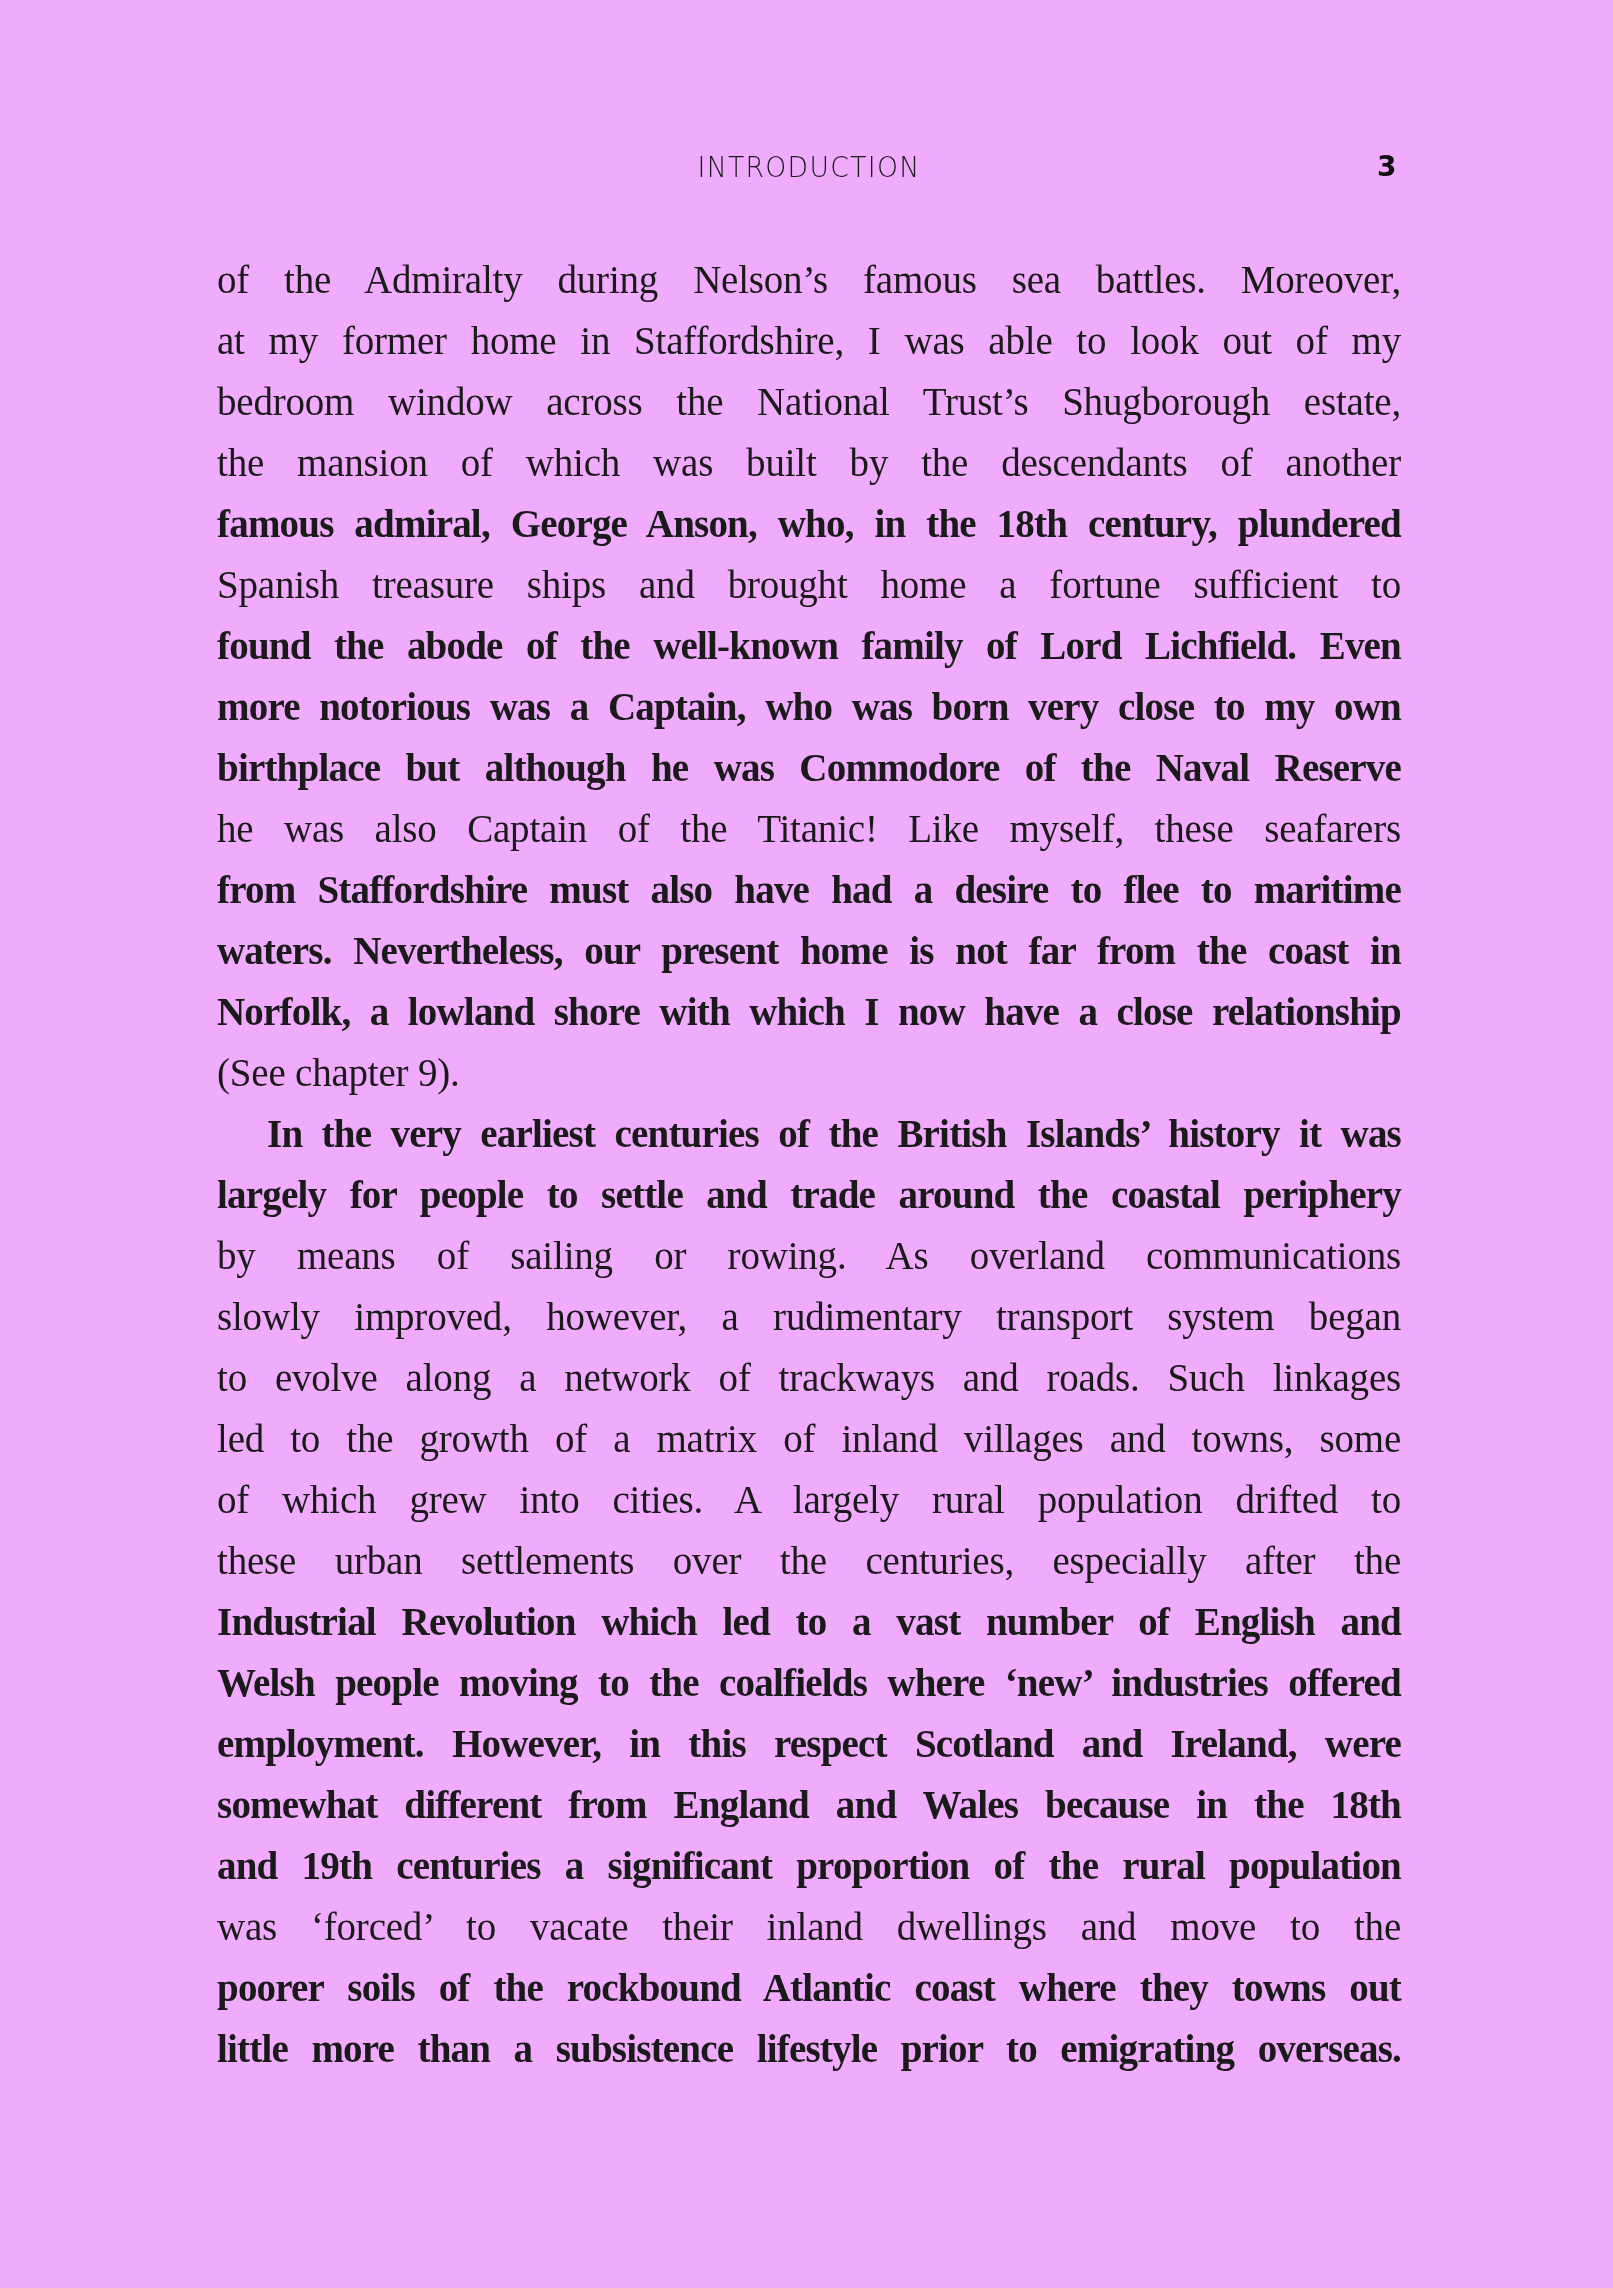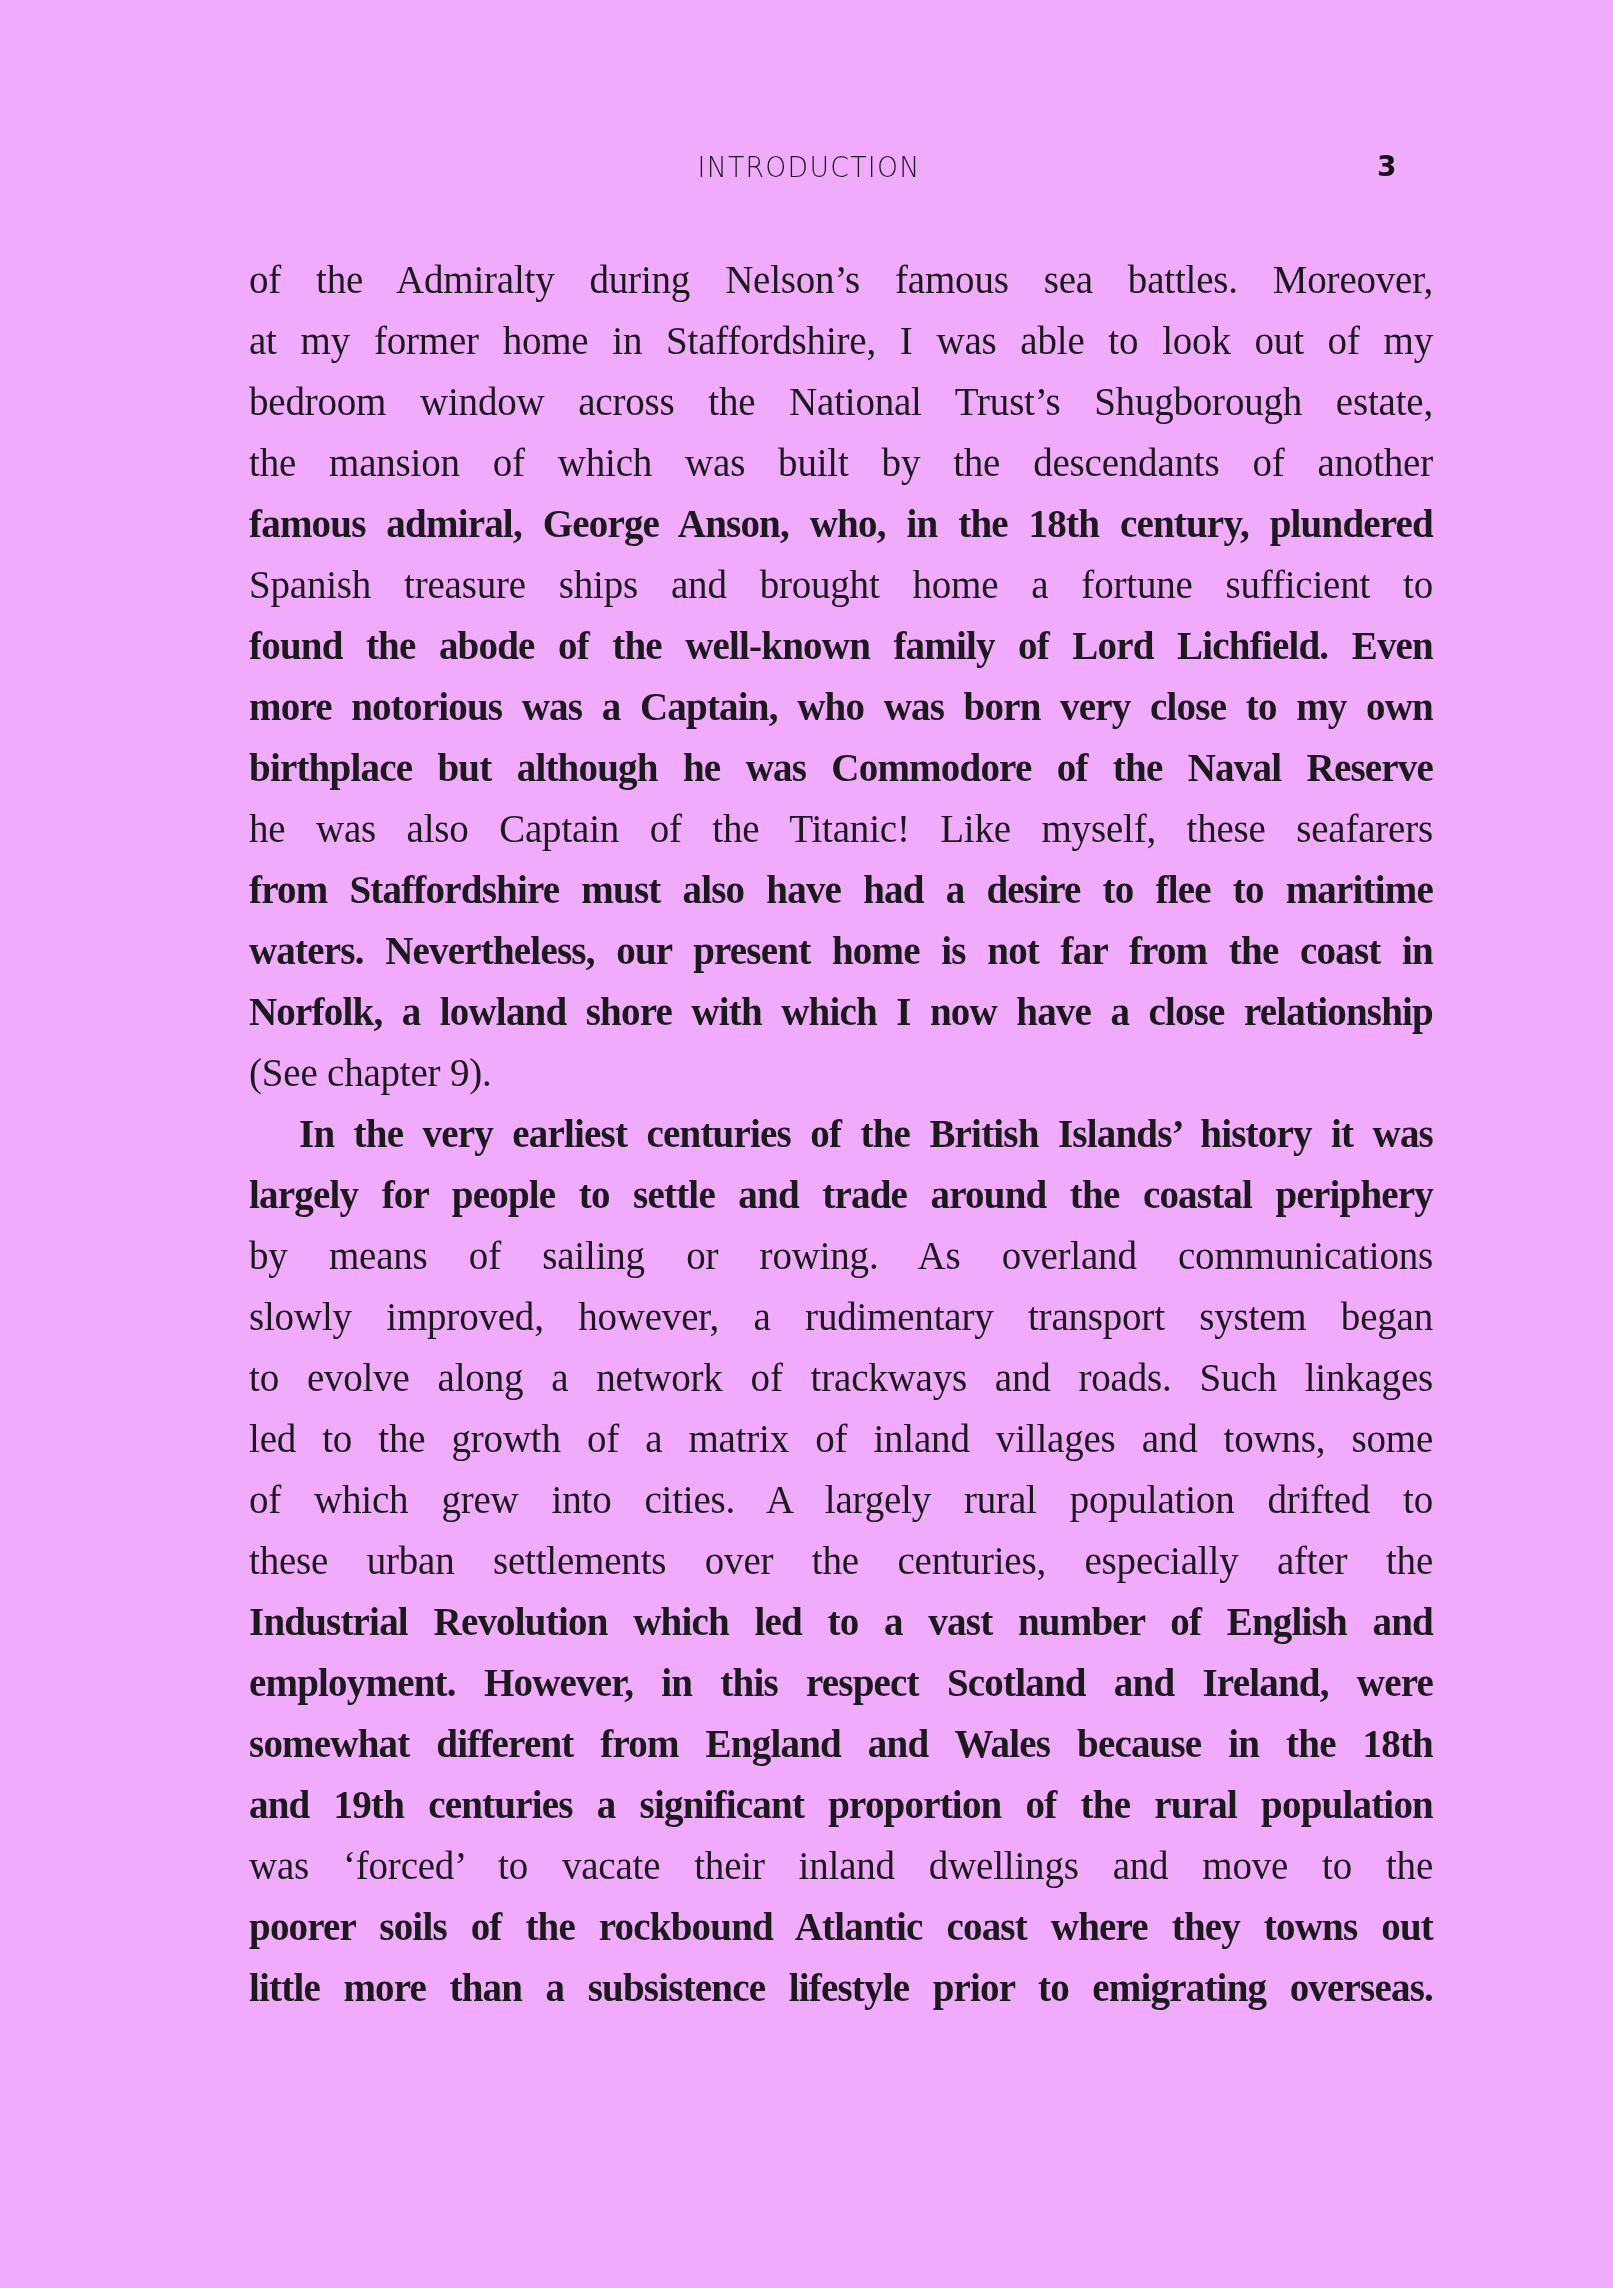--- a/index.html
+++ b/index.html
@@ -54,21 +54,20 @@
   }
   .body-text {
     position: absolute;
     left: 217px;
     top: 249px;
     width: 1184px;
     font-family: "Liberation Serif", "DejaVu Serif", serif;
     font-size: 39px;
     line-height: 61px;
     color: #1a1a1a;
-    margin-left: 32px;
   }
   .line {
     display: block;
     height: 61px;
     white-space: nowrap;
     text-align: justify;
     text-align-last: justify;
     word-spacing: 0;
     letter-spacing: -0.2px;
     overflow: visible;
@@ -166,20 +165,23 @@
       <div class="line">
         <span>of which grew into cities. A largely rural population drifted to</span>
       </div>
       <div class="line">
         <span>these urban settlements over the centuries, especially after the</span>
       </div>
       <div class="line tight">
         <span>Industrial Revolution which led to a vast number of English and</span>
       </div>
       <div class="line tight">
+        <span>Welsh people moving to the coalfields where ‘new’ industries offered</span>
+      </div>
+      <div class="line tight">
         <span>employment. However, in this respect Scotland and Ireland, were</span>
       </div>
       <div class="line tight">
         <span>somewhat different from England and Wales because in the 18th</span>
       </div>
       <div class="line tight">
         <span>and 19th centuries a significant proportion of the rural population</span>
       </div>
       <div class="line">
         <span>was ‘forced’ to vacate their inland dwellings and move to the</span>

